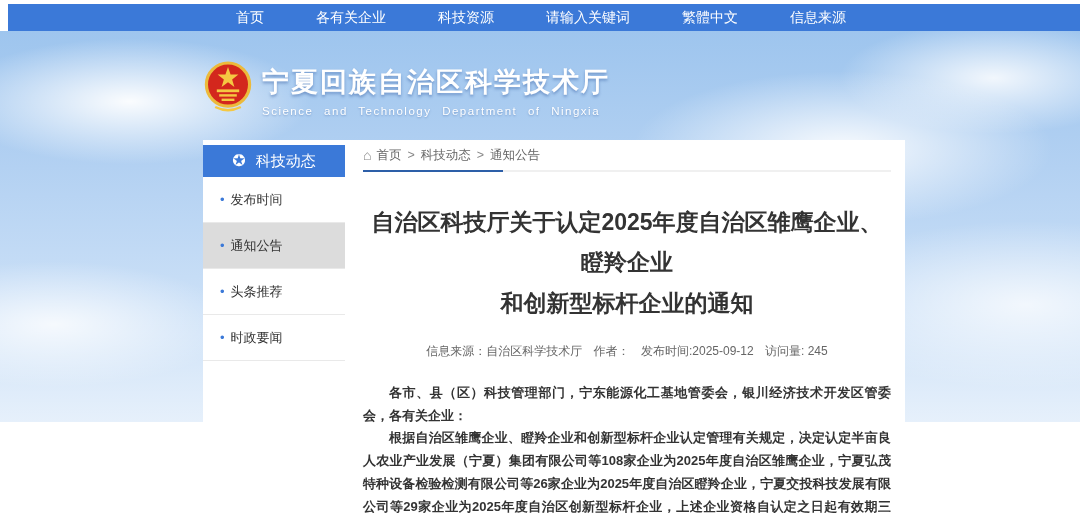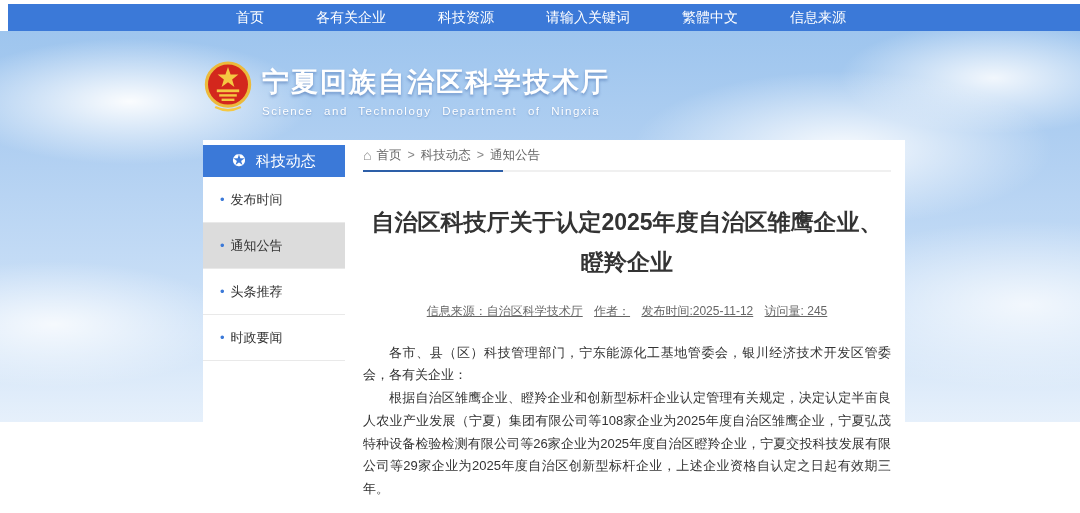--- a/index.html
+++ b/index.html
@@ -69,24 +69,24 @@
   .crumb .home-i { font-size:14px; color:#888; margin-right:5px; }
   .crumb a { color:#666; text-decoration:none; cursor:pointer; }
   .crumb .sep { margin:0 6px; color:#888; }
   .crumb-rule { height:2px; background:#f0f0f0; position:relative; }
   .crumb-rule::after { content:""; position:absolute; left:0; top:0; width:140px; height:2px;
     background:#2d5fa8; }
 
   .art-title { margin-top:30px; text-align:center; font-size:23px; font-weight:bold;
     color:#333; line-height:1.75; }
   .art-meta { margin-top:20px; text-align:center; font-size:12px; color:#666; }
-  .art-meta span { margin:0 4px;text-decoration:underline; }
+  .art-meta span { margin:0 4px; }
 
   .art-body { margin-top:22px; font-size:13px; color:#333; line-height:1.75; text-align:justify; }
-  .art-body p { text-indent:2em; }
+  .art-body p { text-indent:2em;font-weight:bold; }
 
   .attach { margin-top:32px; margin-left:20px; display:flex; font-size:13px; color:#444;
     line-height:1.7; }
   .attach .attach-label { white-space:nowrap; }
   .attach .attach-items div { cursor:pointer; }
 </style>
 </head>
 <body>
 
 <div class="page">
@@ -150,26 +150,27 @@
         <a>首页</a>
         <span class="sep">&gt;</span>
         <a>科技动态</a>
         <span class="sep">&gt;</span>
         <a>通知公告</a>
       </div>
       <div class="crumb-rule"></div>
 
       <div class="art-title">
         <div>自治区科技厅关于认定2025年度自治区雏鹰企业、瞪羚企业</div>
+        <div>和创新型标杆企业的通知</div>
       </div>
 
       <div class="art-meta">
         <span>信息来源：自治区科学技术厅</span>
         <span>作者：</span>
-        <span>发布时间:2025-11-12</span>
+        <span>发布时间:2025-09-12</span>
         <span>访问量: 245</span>
       </div>
 
       <div class="art-body">
         <p>各市、县（区）科技管理部门，宁东能源化工基地管委会，银川经济技术开发区管委会，各有关企业：</p>
         <p>根据自治区雏鹰企业、瞪羚企业和创新型标杆企业认定管理有关规定，决定认定半亩良人农业产业发展（宁夏）集团有限公司等108家企业为2025年度自治区雏鹰企业，宁夏弘茂特种设备检验检测有限公司等26家企业为2025年度自治区瞪羚企业，宁夏交投科技发展有限公司等29家企业为2025年度自治区创新型标杆企业，上述企业资格自认定之日起有效期三年。</p>
       </div>
 
       <div class="attach">
         <div class="attach-label">附件：</div>

